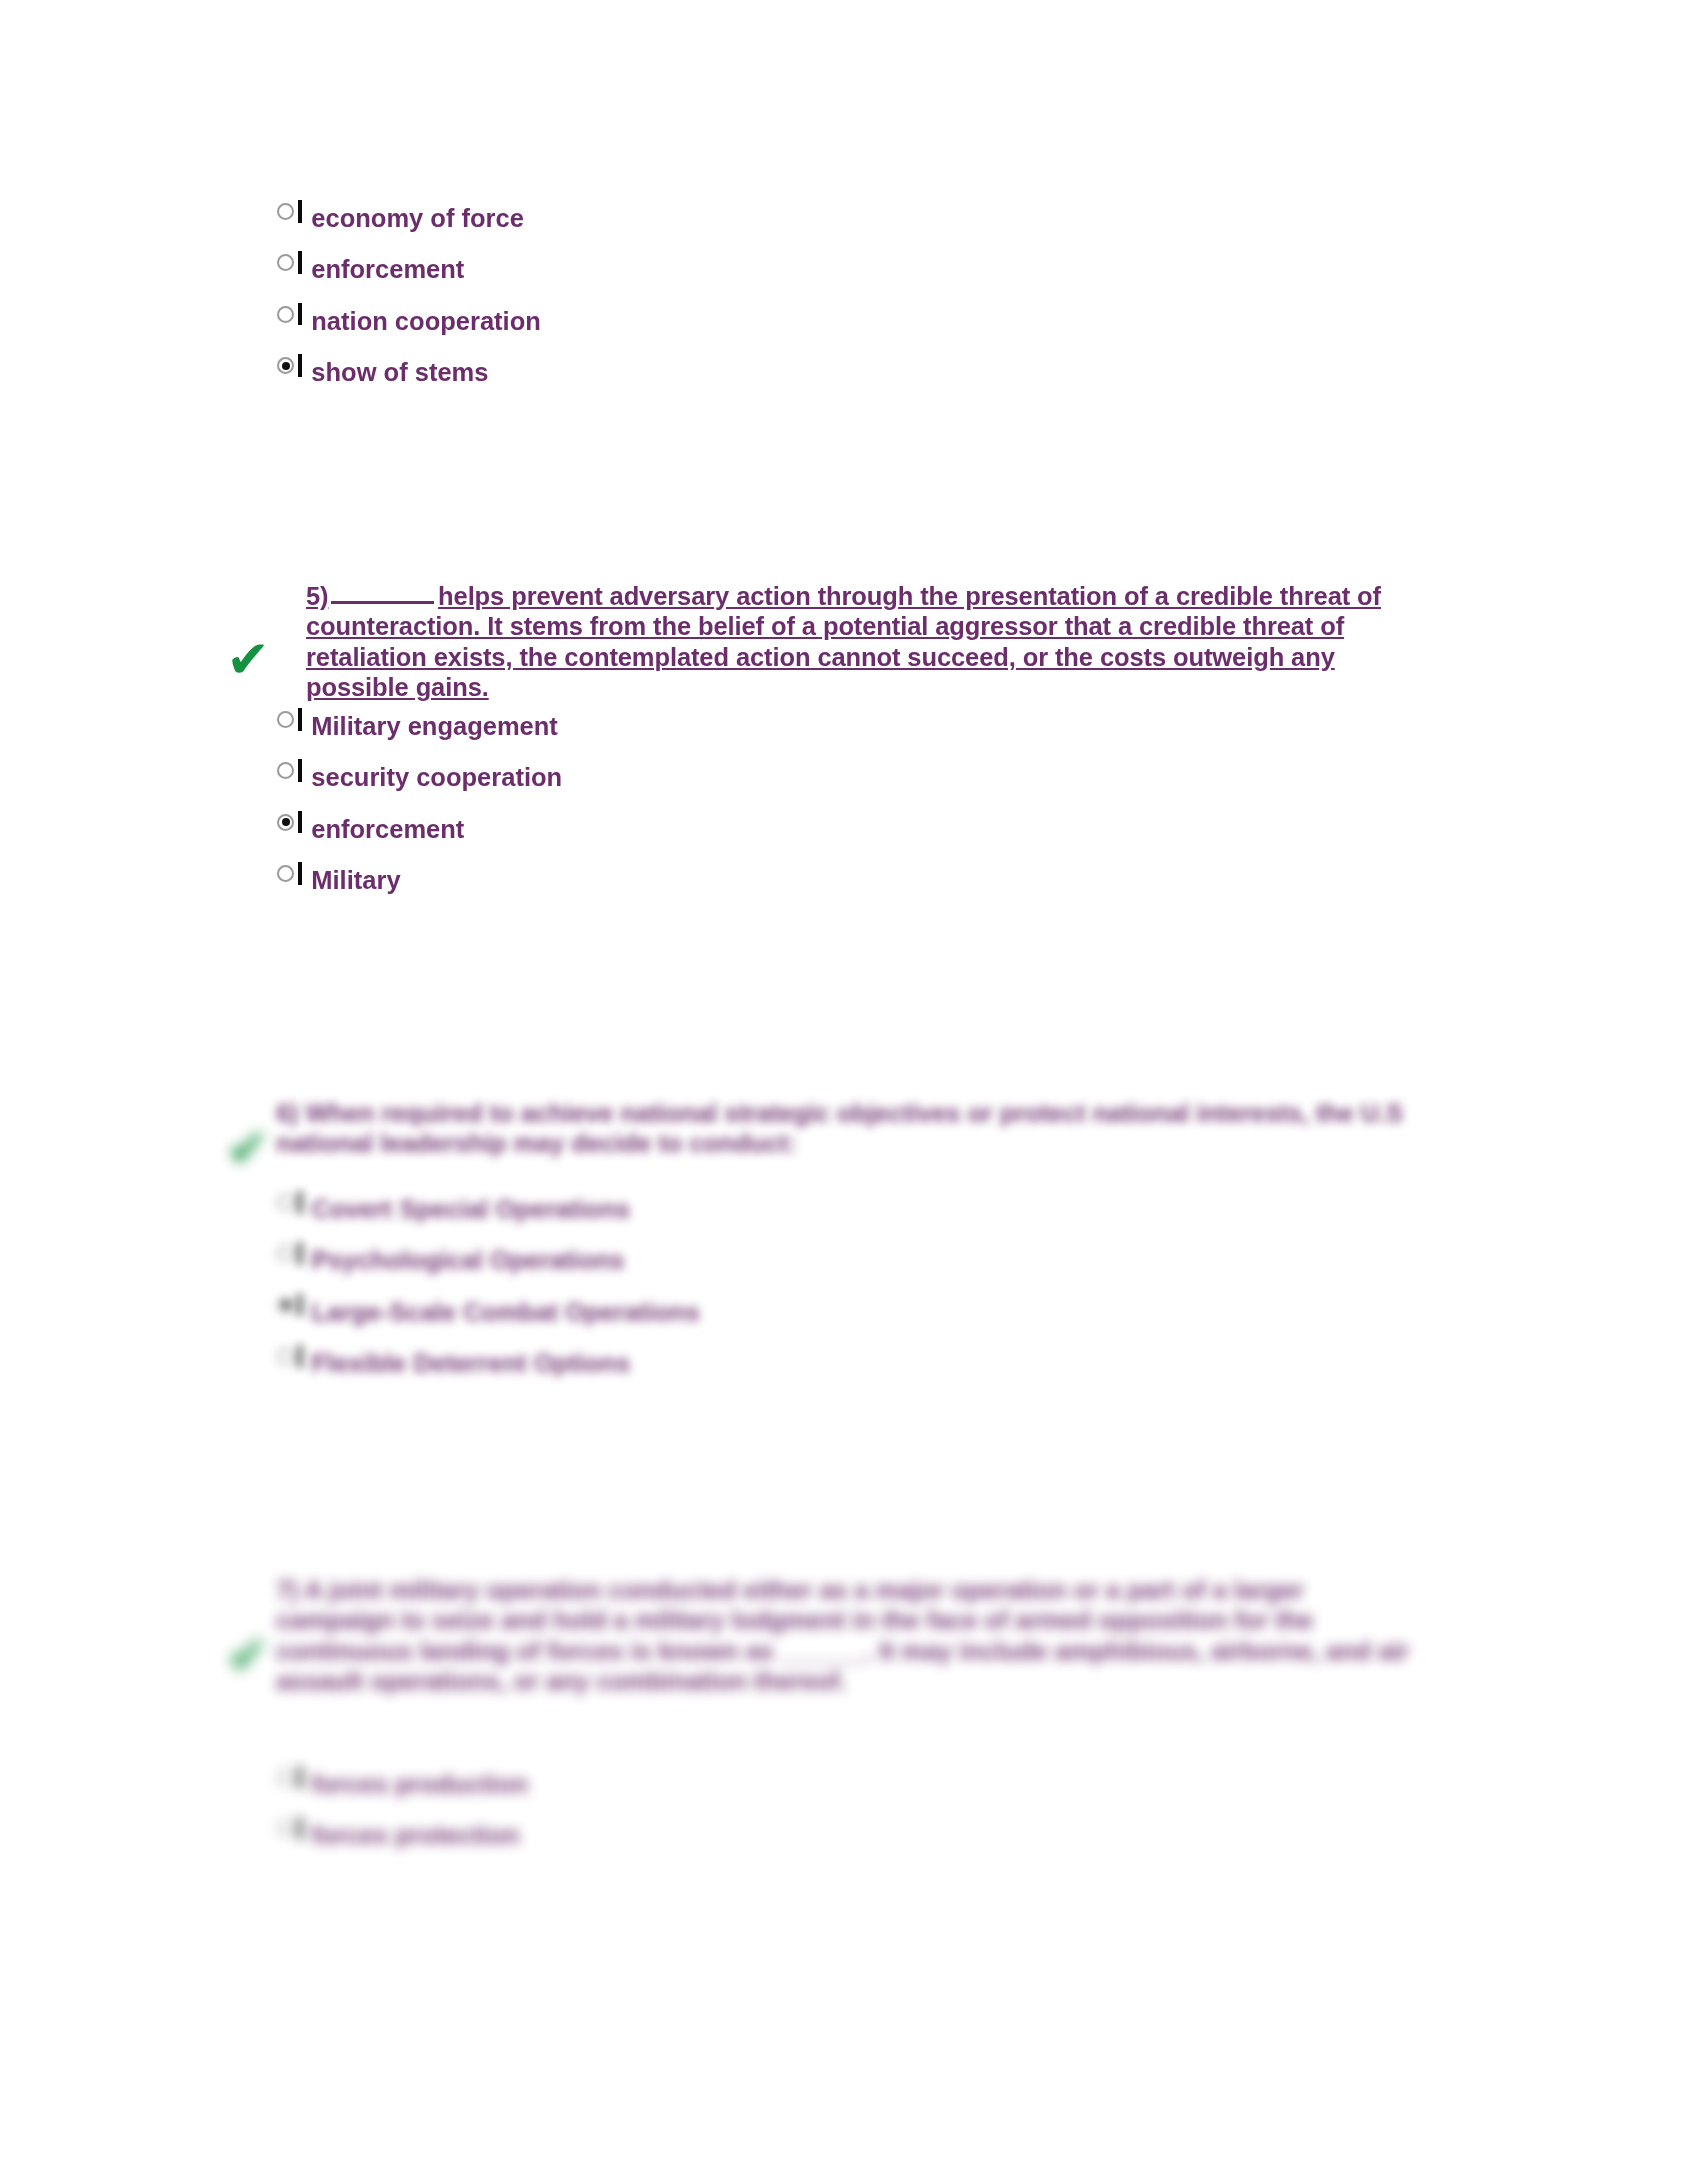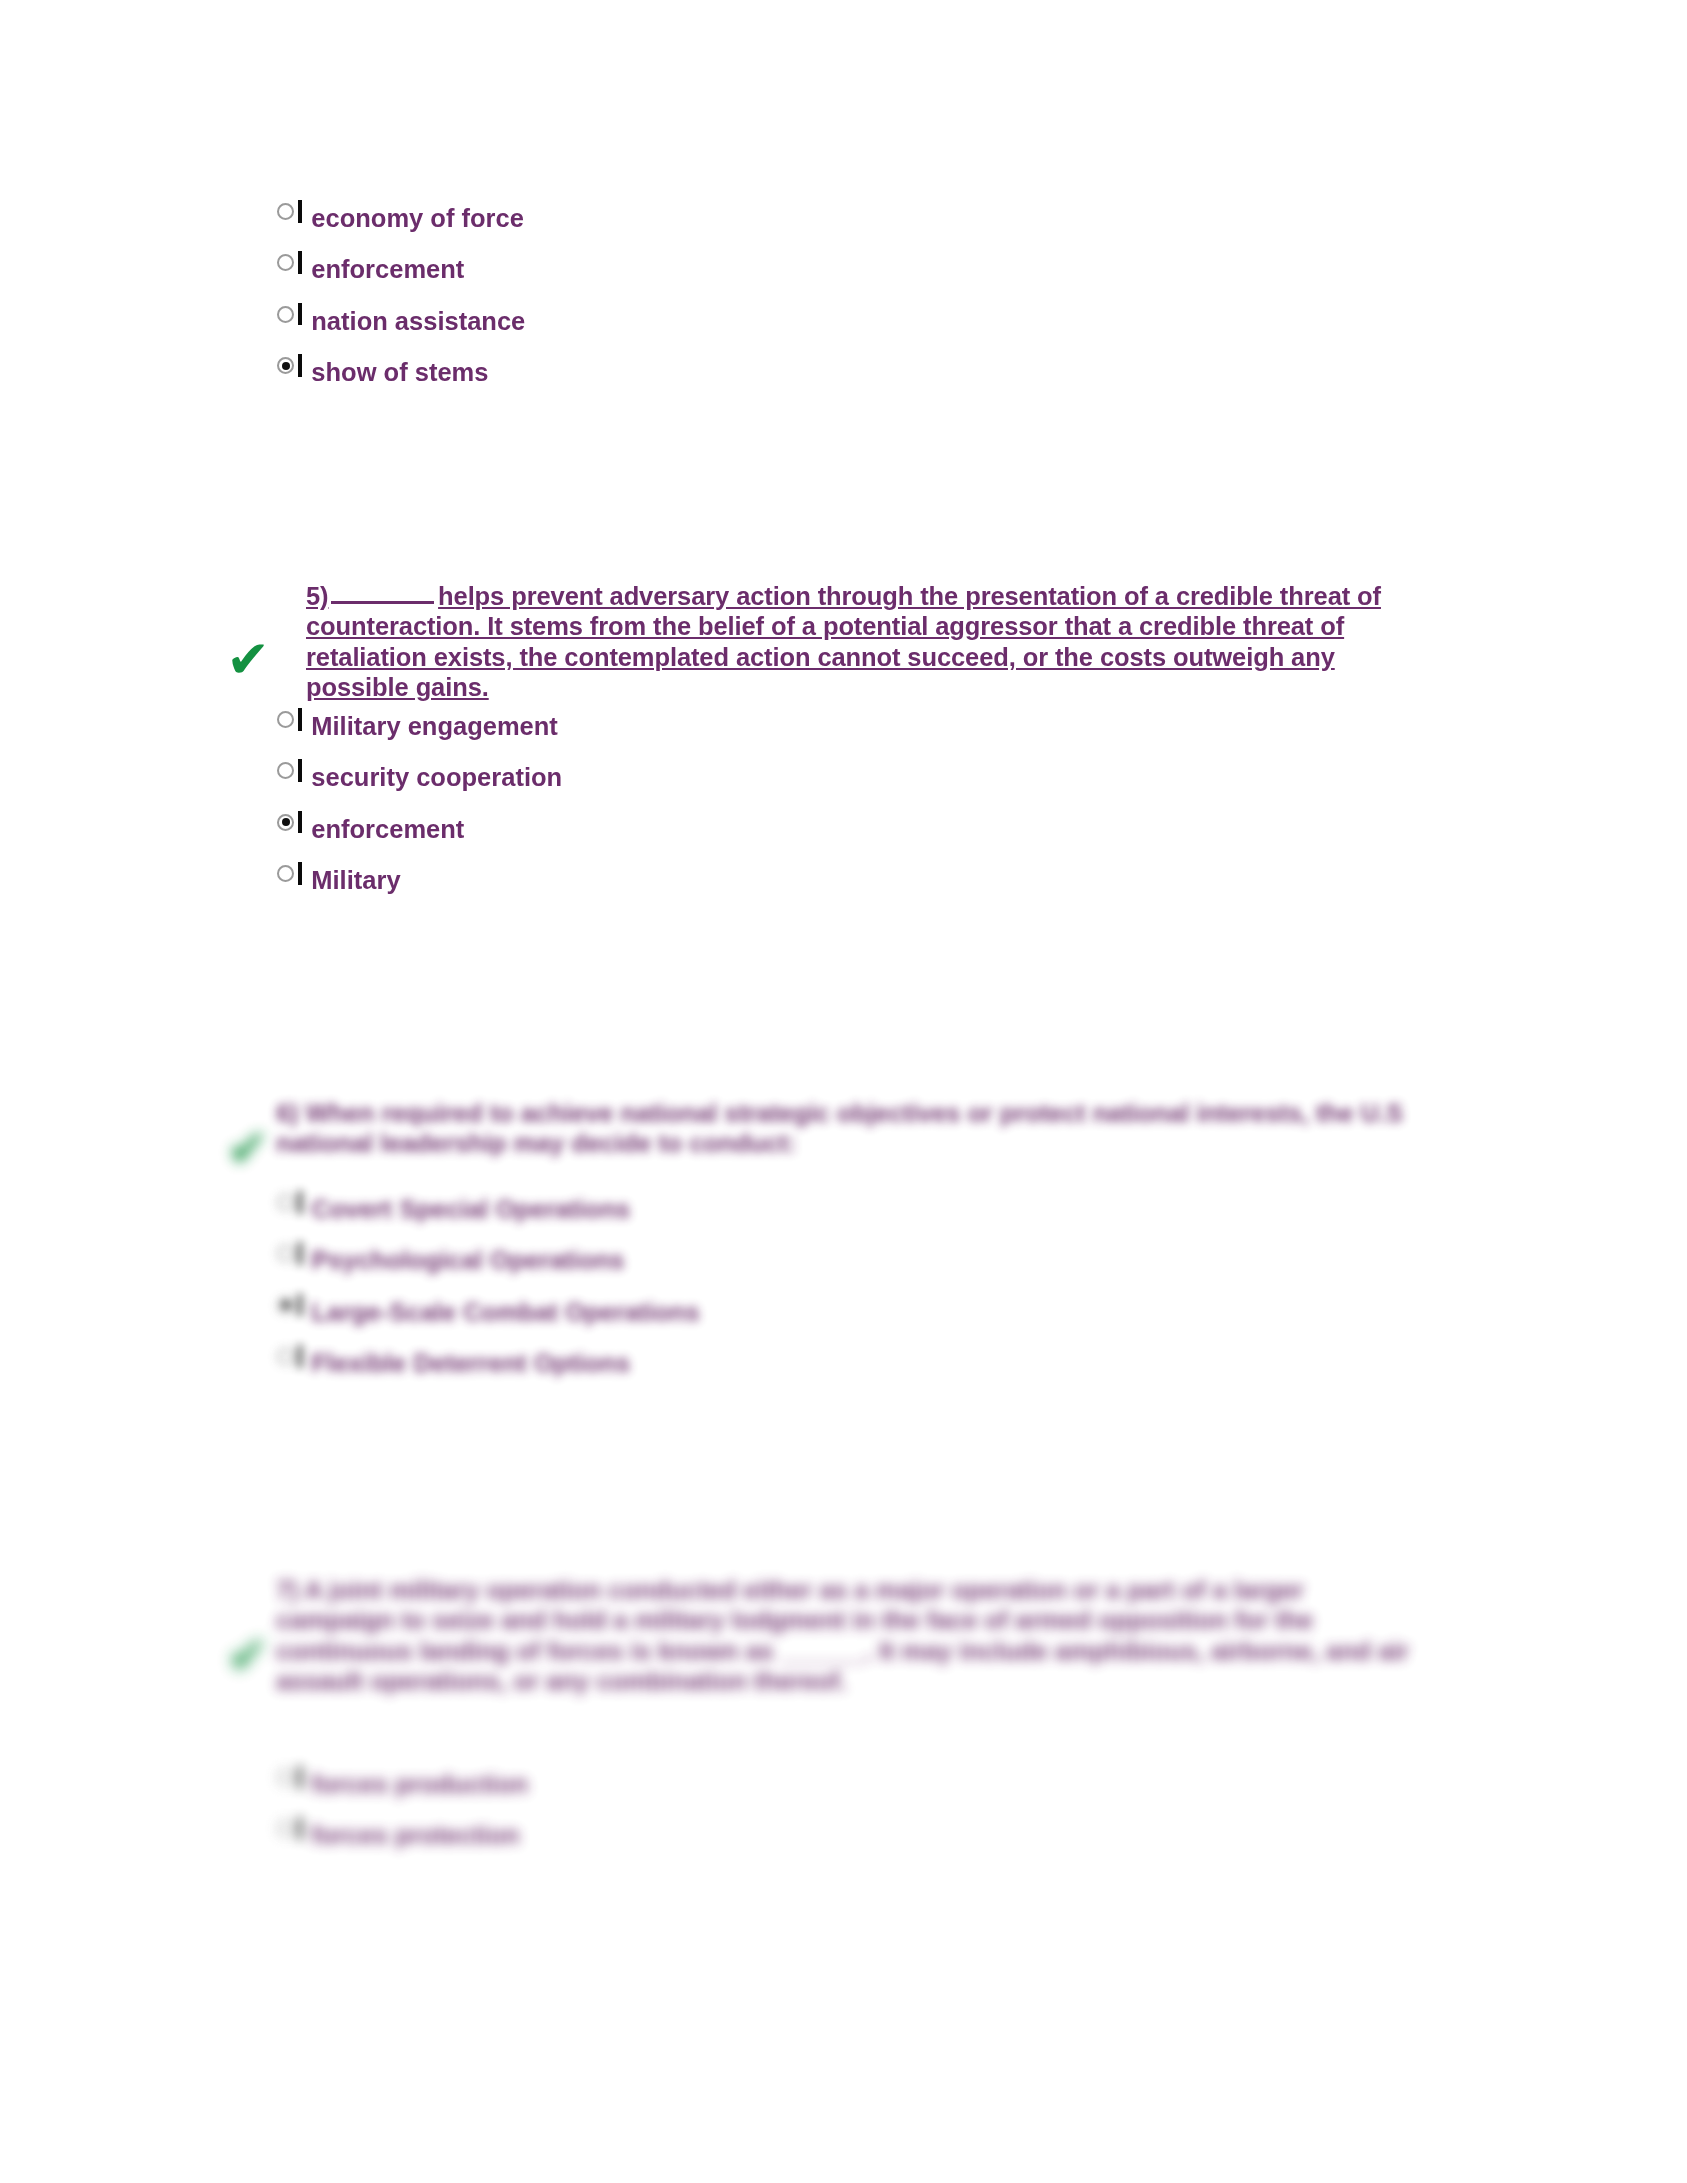--- a/index.html
+++ b/index.html
@@ -182,21 +182,21 @@
 
       <li class="opt">
         <span class="radio"></span><span class="caret"></span><span class="opt-label">economy of force</span>
       </li>
 
       <li class="opt">
         <span class="radio"></span><span class="caret"></span><span class="opt-label">enforcement</span>
       </li>
 
       <li class="opt">
-        <span class="radio"></span><span class="caret"></span><span class="opt-label">nation assistance</span>
+        <span class="radio"></span><span class="caret"></span><span class="opt-label">nation cooperation</span>
       </li>
 
       <li class="opt">
         <span class="radio checked"></span><span class="caret"></span><span class="opt-label">show of stems</span>
       </li>
 
     </ul>
   </div>
 
   <div class="q-block" id="section-q5">

